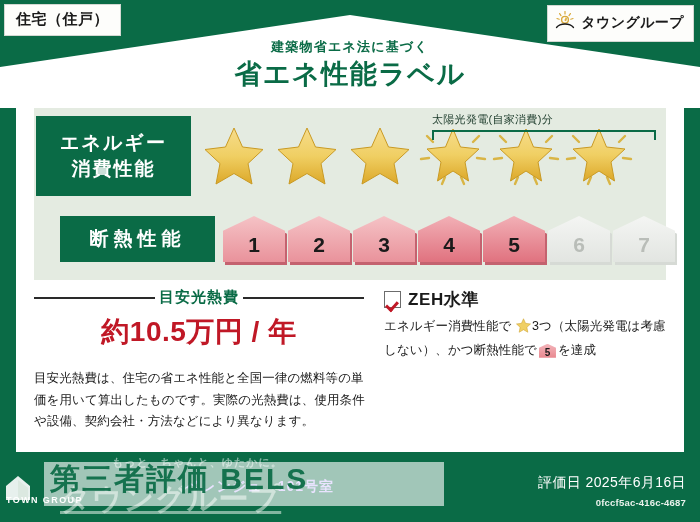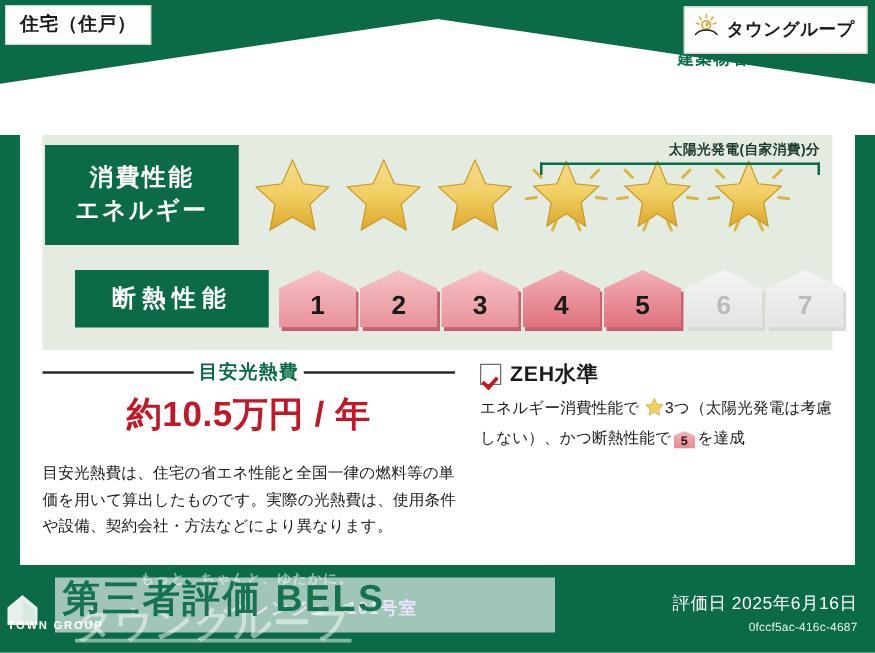--- a/index.html
+++ b/index.html
@@ -39,21 +39,21 @@
   }
   .tag-renew .t { font-size:14px; font-weight:bold; color:#1a1a1a; letter-spacing:.4px; }
 
   
   .head-wrap {
     position:absolute; left:0; top:40px; width:700px; z-index:5;
     text-align:center;
   }
   .head-sub {
     font-size:13px; font-weight:bold; color:#0a6b46;
-    letter-spacing:1.2px; line-height:1;text-align:right;
+    letter-spacing:1.2px; line-height:1;
   }
   .head-main {
     margin-top:8px;
     font-size:27px; font-weight:bold; color:#0a6b46;
     letter-spacing:1.5px; line-height:1;
   }
 
   
   .panel {
     position:absolute; left:34px; top:108px; width:632px; height:172px;
@@ -79,22 +79,22 @@
   .starcell svg { display:block; }
 
   .bracket {
     position:absolute; z-index:4; left:432px; top:112px; width:224px; height:30px;
   }
   .bracket .cap {
     position:absolute; left:0; top:18px; width:100%; height:10px;
     border:2px solid #0a6b46; border-bottom:none; border-top:2px solid #0a6b46;
   }
   .bracket .btxt {
-    position:absolute; left:0; top:0; width:100%; text-align:right;
-    font-size:11px; font-weight:bold; color:#1b3a2a; letter-spacing:.3px;
+    position:absolute; left:0; top:0; width:100%; text-align:left;
+    font-size:11px; font-weight:normal; color:#1b3a2a; letter-spacing:.3px;
   }
 
   
   .houses { display:flex; align-items:flex-end; margin-left:8px; gap:3px; }
   .house {
     position:relative; width:62px; height:46px;
     display:flex; align-items:flex-end; justify-content:center;
     font-size:21px; font-weight:bold; color:#1a1a1a;
     padding-bottom:5px;
   }
@@ -161,21 +161,21 @@
   .f-building {
     position:absolute; left:186px; bottom:26px;
     font-size:14px; font-weight:bold; color:#c4b5fd; letter-spacing:1px;
   }
   .f-date {
     position:absolute; right:14px; bottom:30px;
     font-size:14px; font-weight:normal; color:#ffffff; letter-spacing:.4px;
   }
   .f-id {
     position:absolute; right:14px; bottom:14px;
-    font-size:9.5px; font-weight:normal; color:#eaf2ec; letter-spacing:.2px;
+    font-size:9.5px; font-weight:bold; color:#eaf2ec; letter-spacing:.2px;
   }
 
   
   .wm { position:absolute; z-index:8; pointer-events:none; }
   .wm-band {
     left:44px; bottom:16px; width:400px; height:44px;
     background:rgba(255,255,255,.62);
   }
   .wm-bels {
     left:50px; bottom:22px;
@@ -221,28 +221,29 @@
         <circle cx="11" cy="9.8" r="3.4" fill="none" stroke="#d9a93a" stroke-width="1.4"></circle>
         <path d="M11 8.2 h1.6 v1.2 h-1.6 v1.2 h1.4" fill="none" stroke="#d9a93a" stroke-width="1"></path>
         <path d="M2.5 17.5 C6 12.8 16 12.8 19.5 17.5" fill="none" stroke="#1a1a1a" stroke-width="1.3" stroke-linecap="round"></path>
       </svg>
     </span>
     <span class="t">タウングループ</span>
   </div>
 
   <div class="head-wrap">
     <div class="head-sub">建築物省エネ法に基づく</div>
+    <div class="head-main">省エネ性能ラベル</div>
   </div>
 
   <div class="panel">
 
     <div class="row row-energy">
       <div class="rowlabel energy">
+        <span>エネルギー</span>
         <span>消費性能</span>
-        <span>エネルギー</span>
       </div>
       <div class="stars">
         <div class="starcell">
           <svg width="62" height="60" viewBox="0 0 62 60">
             <defs>
                 <linearGradient id="g1" x1="0" y1="0" x2="0" y2="1">
               <stop offset="0" stop-color="#f6dc8c"></stop>
                   <stop offset=".5" stop-color="#f0cf63"></stop>
                   <stop offset="1" stop-color="#dca829"></stop>
             </linearGradient>

